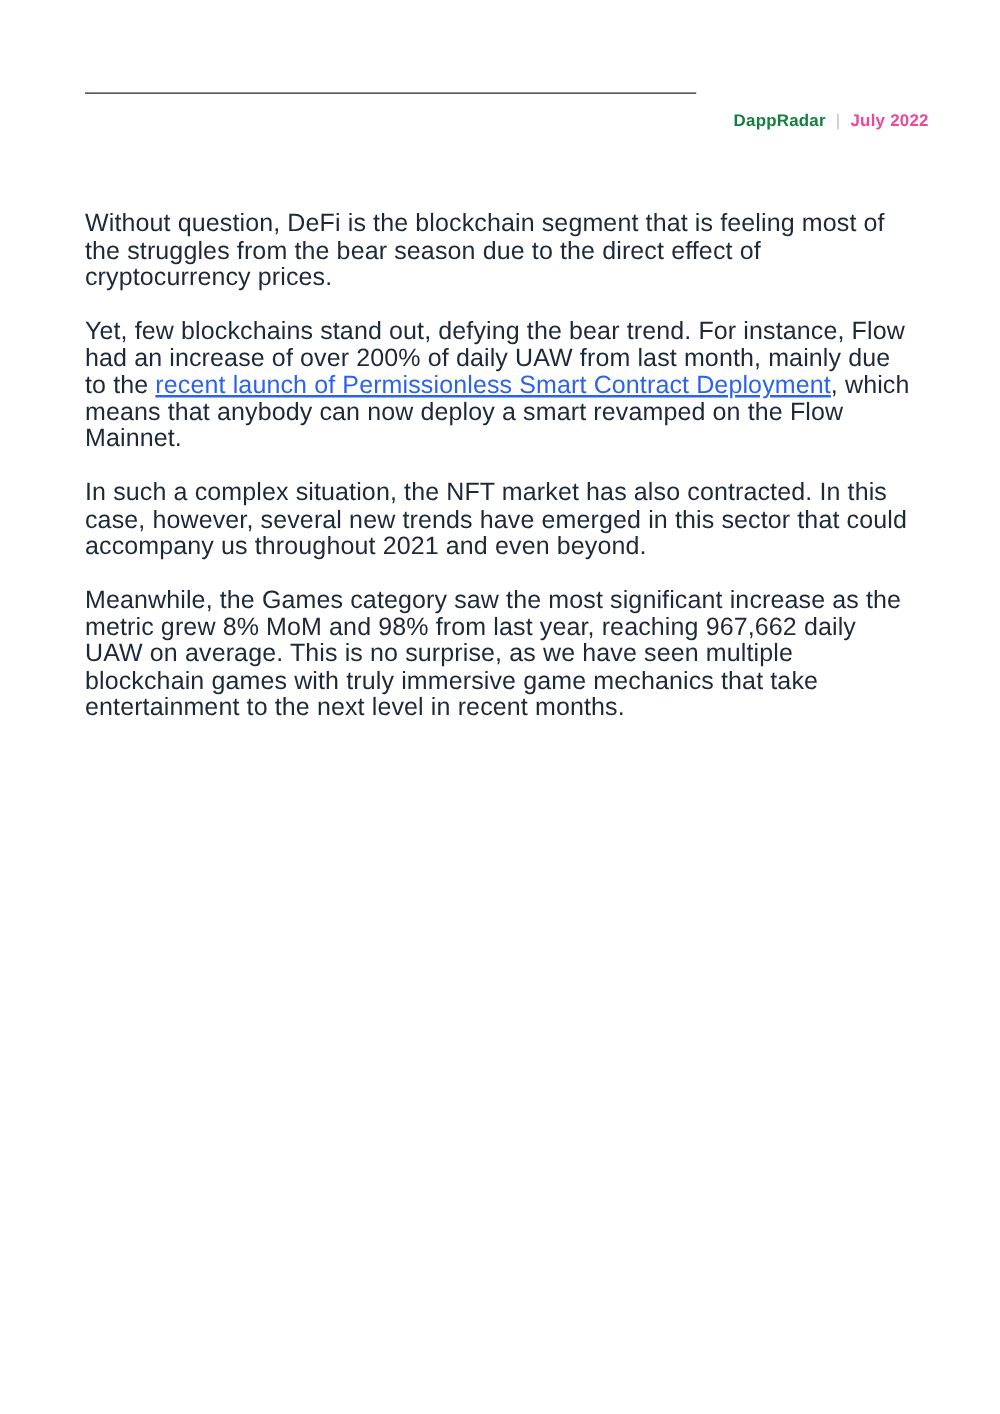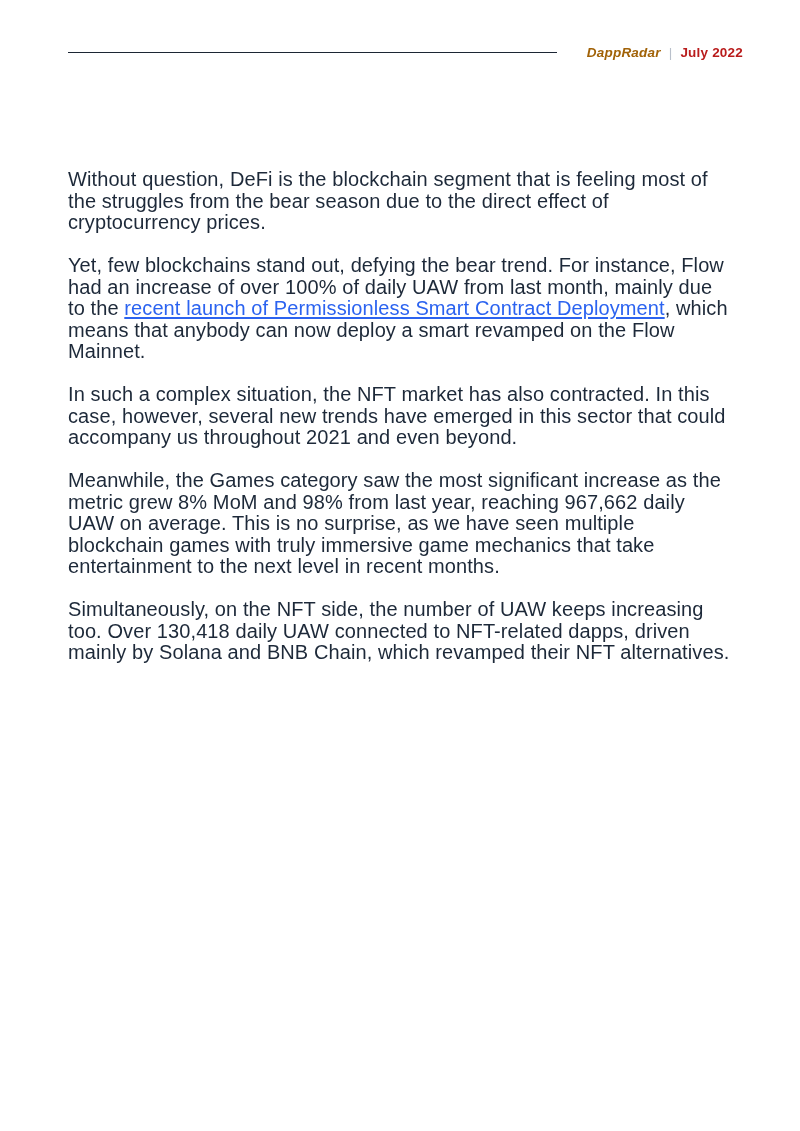--- a/index.html
+++ b/index.html
@@ -36,23 +36,23 @@
       margin-right: 30px;
     }
     .header-meta {
       display: flex;
       align-items: baseline;
       white-space: nowrap;
       font-size: 13.5px;
       font-weight: bold;
       letter-spacing: 0.2px;
     }
-    .brand { color: #a16207; font-style: italic; }
+    .brand { color: #15803d; }
     .sep { color: #b9c0cb; margin: 0 8px; font-weight: normal; }
-    .date { color: #b91c1c; }
+    .date { color: #ec4899; margin-top: 44px; }
     .content {
       position: absolute;
       top: 169px;
       left: 68px;
       width: 664px;
       font-size: 20px;
       line-height: 21.5px;
       letter-spacing: 0.1px;
     }
     .content p {
@@ -74,19 +74,18 @@
     <div class="header-rule"></div>
     <div class="header-meta">
       <span class="brand">DappRadar</span>
       <span class="sep">|</span>
       <span class="date">July 2022</span>
     </div>
   </header>
 
   <main class="content">
     <p>Without question, DeFi is the blockchain segment that is feeling most of the struggles from the bear season due to the direct effect of cryptocurrency prices.</p>
-    <p><span>Yet, few blockchains stand out, defying the bear trend. For instance, Flow had an increase of over 100% of daily UAW from last month, mainly due to the </span><a href="#" class="link">recent launch of Permissionless Smart Contract Deployment</a><span>, which means that anybody can now deploy a smart revamped on the Flow Mainnet.</span></p>
+    <p><span>Yet, few blockchains stand out, defying the bear trend. For instance, Flow had an increase of over 200% of daily UAW from last month, mainly due to the </span><a href="#" class="link">recent launch of Permissionless Smart Contract Deployment</a><span>, which means that anybody can now deploy a smart revamped on the Flow Mainnet.</span></p>
     <p>In such a complex situation, the NFT market has also contracted. In this case, however, several new trends have emerged in this sector that could accompany us throughout 2021 and even beyond.</p>
     <p>Meanwhile, the Games category saw the most significant increase as the metric grew 8% MoM and 98% from last year, reaching 967,662 daily UAW on average. This is no surprise, as we have seen multiple blockchain games with truly immersive game mechanics that take entertainment to the next level in recent months.</p>
-    <p>Simultaneously, on the NFT side, the number of UAW keeps increasing too. Over 130,418 daily UAW connected to NFT-related dapps, driven mainly by Solana and BNB Chain, which revamped their NFT alternatives.</p>
   </main>
 
 </div>
 
 </body></html>

